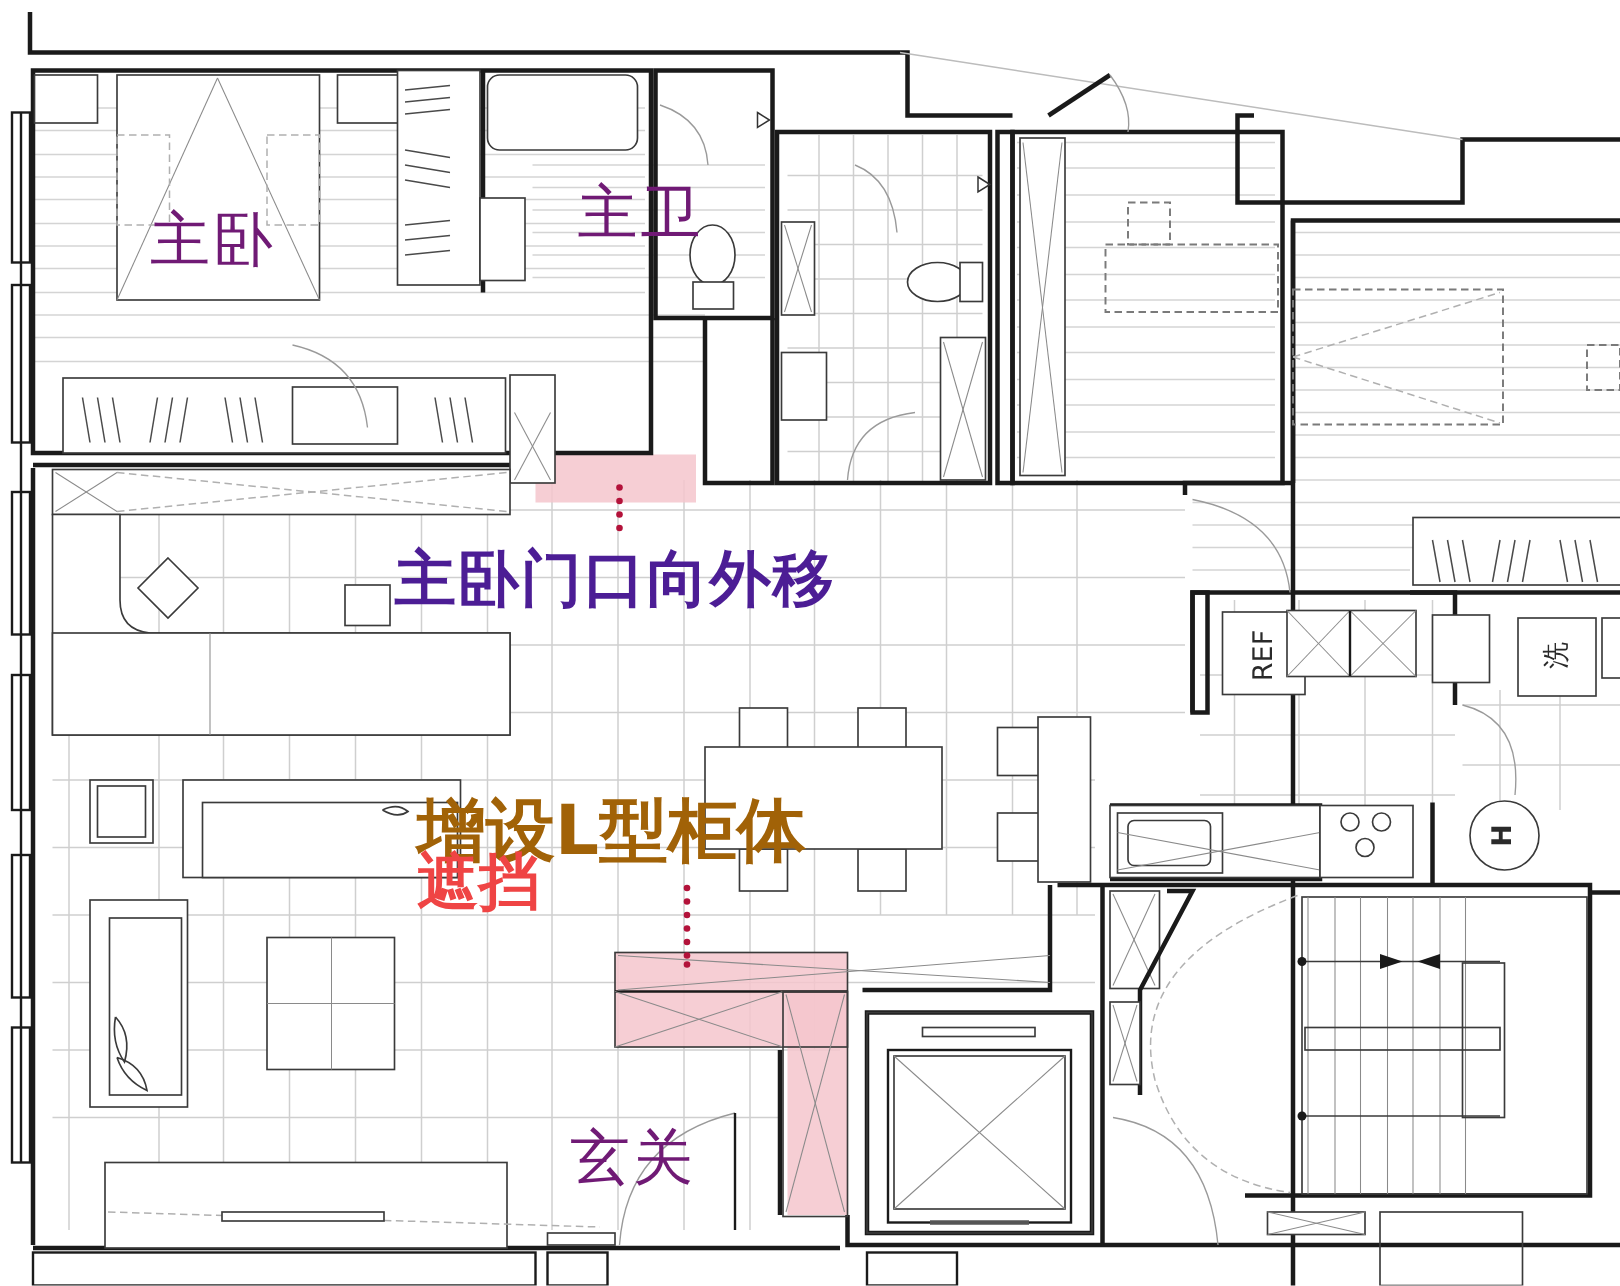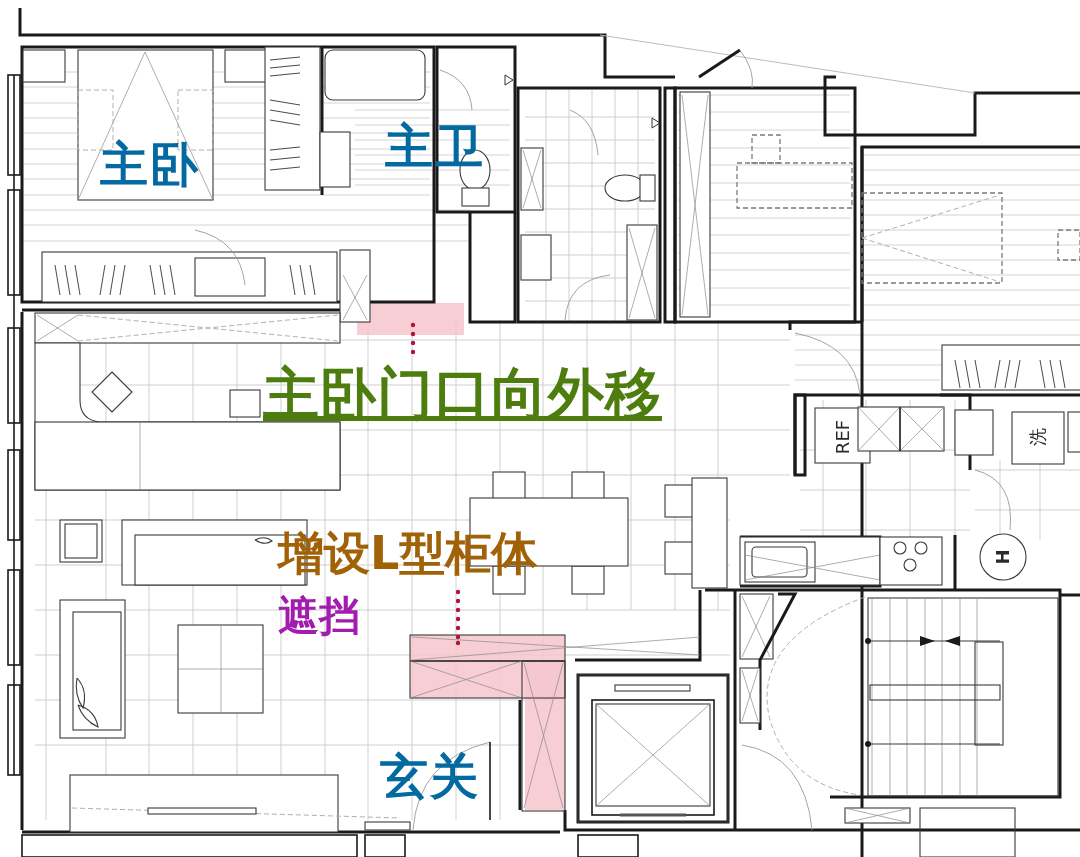--- a/index.html
+++ b/index.html
@@ -12,22 +12,22 @@
   .furn-n { fill: none; stroke: #3a3a3a; stroke-width: 1.1; }
   .grid { stroke: #cfcfcf; stroke-width: 1; }
   .plank { stroke: #d4d4d4; stroke-width: 1; }
   .xline { stroke: #8a8a8a; stroke-width: 0.7; fill: none; }
   .dash { fill: none; stroke: #7a7a7a; stroke-width: 1.3; stroke-dasharray: 5 3; }
   .dash-l { fill: none; stroke: #b0b0b0; stroke-width: 1; stroke-dasharray: 5 3; }
   .arc { fill: none; stroke: #9a9a9a; stroke-width: 0.9; }
   .hatch { stroke: #4a4a4a; stroke-width: 1; }
   .pink { fill: #f4c5cd; opacity: 0.85; }
   .dot { fill: #b3123a; }
-  .room-label { position: absolute; font-weight: bold; color: #0369a1;
-                font-size: 48px; line-height: 1; white-space: nowrap; letter-spacing: 2px; }
+  .room-label { position: absolute; font-weight: normal; color: #701a75;
+                font-size: 40px; line-height: 1; white-space: nowrap; letter-spacing: 2px; }
   .anno { position: absolute; font-weight: bold; line-height: 1; white-space: nowrap; }
   .small-label { position: absolute; font-size: 18px; color: #2a2a2a; line-height: 1; }
   .rot { transform: rotate(-90deg); transform-origin: center center; }
 </style>
 </head>
 <body>
 
 <svg id="plan" viewBox="0 0 1080 857" xmlns="http://www.w3.org/2000/svg">
 
   <g>
@@ -447,15 +447,15 @@
 </svg>
 
 <div class="room-label" style="left:100px; top:140px;">主卧</div>
 <div class="room-label" style="left:385px; top:122px;">主卫</div>
 <div class="room-label" style="left:380px; top:752px;">玄关</div>
 
 <div class="small-label rot" style="left:818px; top:428px; width:50px; text-align:center;">REF</div>
 <div class="small-label rot" style="left:1026px; top:428px; width:24px; text-align:center;">洗</div>
 <div class="small-label rot" style="left:995px; top:548px; font-weight:bold; font-size:18px;">H</div>
 
-<div class="anno" style="left:263px; top:366px; font-size:56px; color:#4d7c0f; letter-spacing:1px;text-decoration:underline;">主卧门口向外移</div>
+<div class="anno" style="left:263px; top:366px; font-size:41px; color:#4c1d95; letter-spacing:1px;">主卧门口向外移</div>
 <div class="anno" style="left:278px; top:530px; font-size:46px; color:#a16207;">增设L型柜体</div>
-<div class="anno" style="left:278px; top:596px; font-size:41px; color:#a21caf;">遮挡</div>
+<div class="anno" style="left:278px; top:568px; font-size:41px; color:#ef4444;">遮挡</div>
 
 </body></html>

